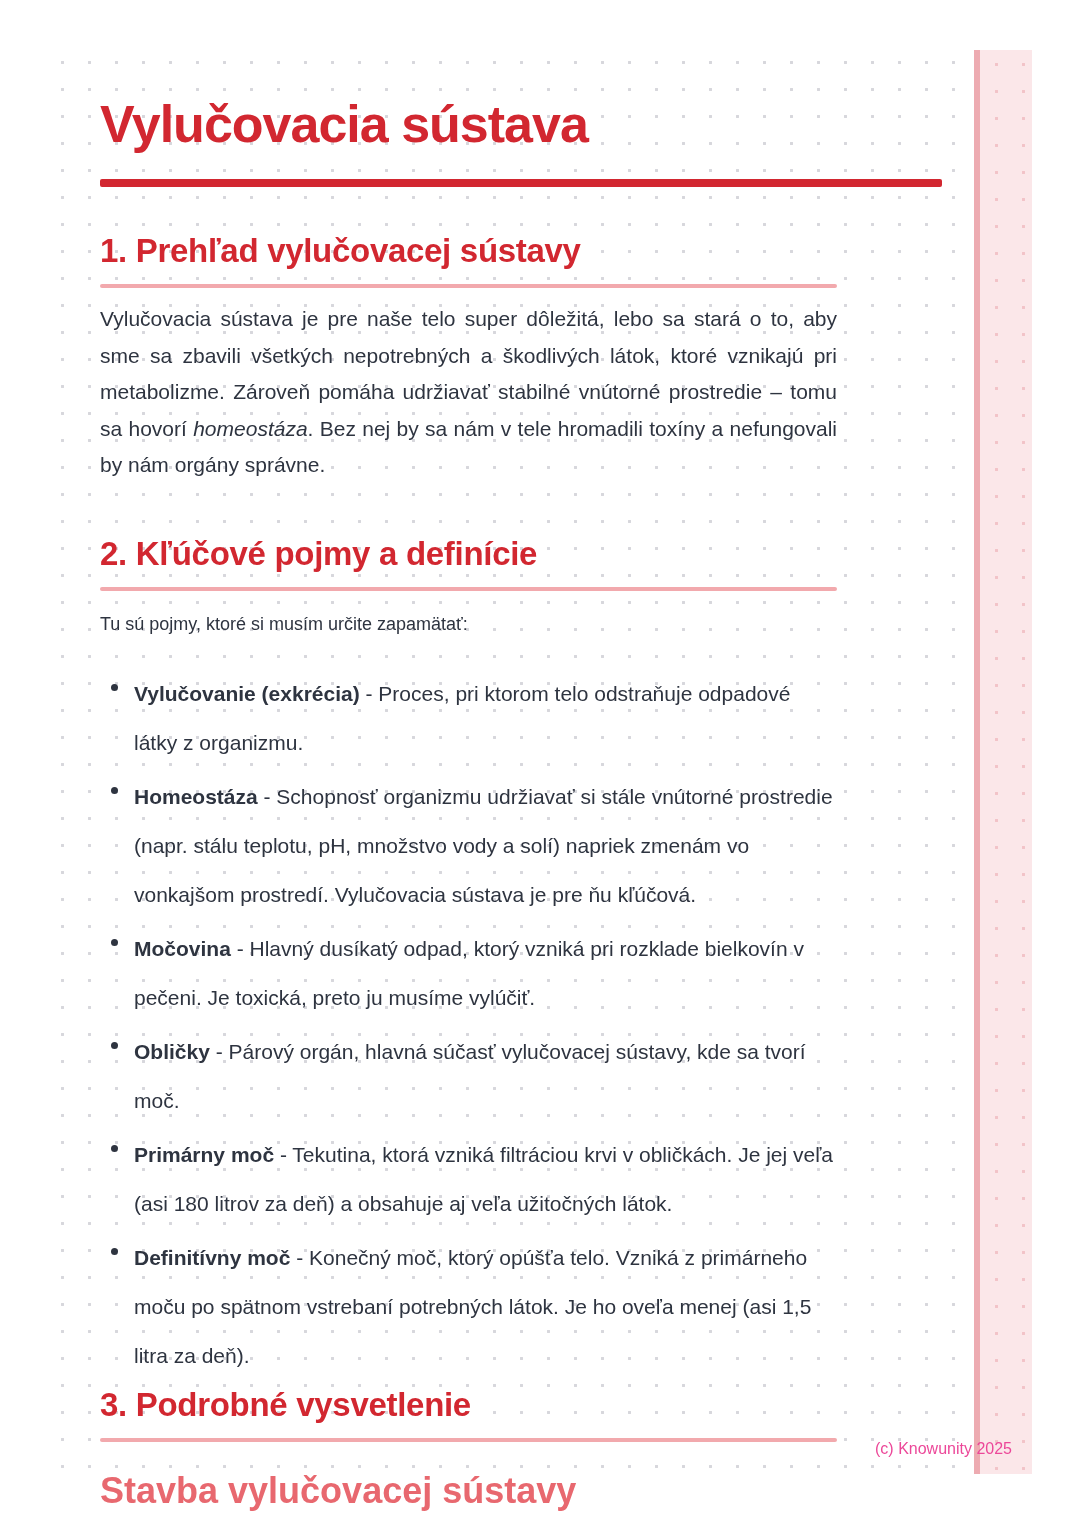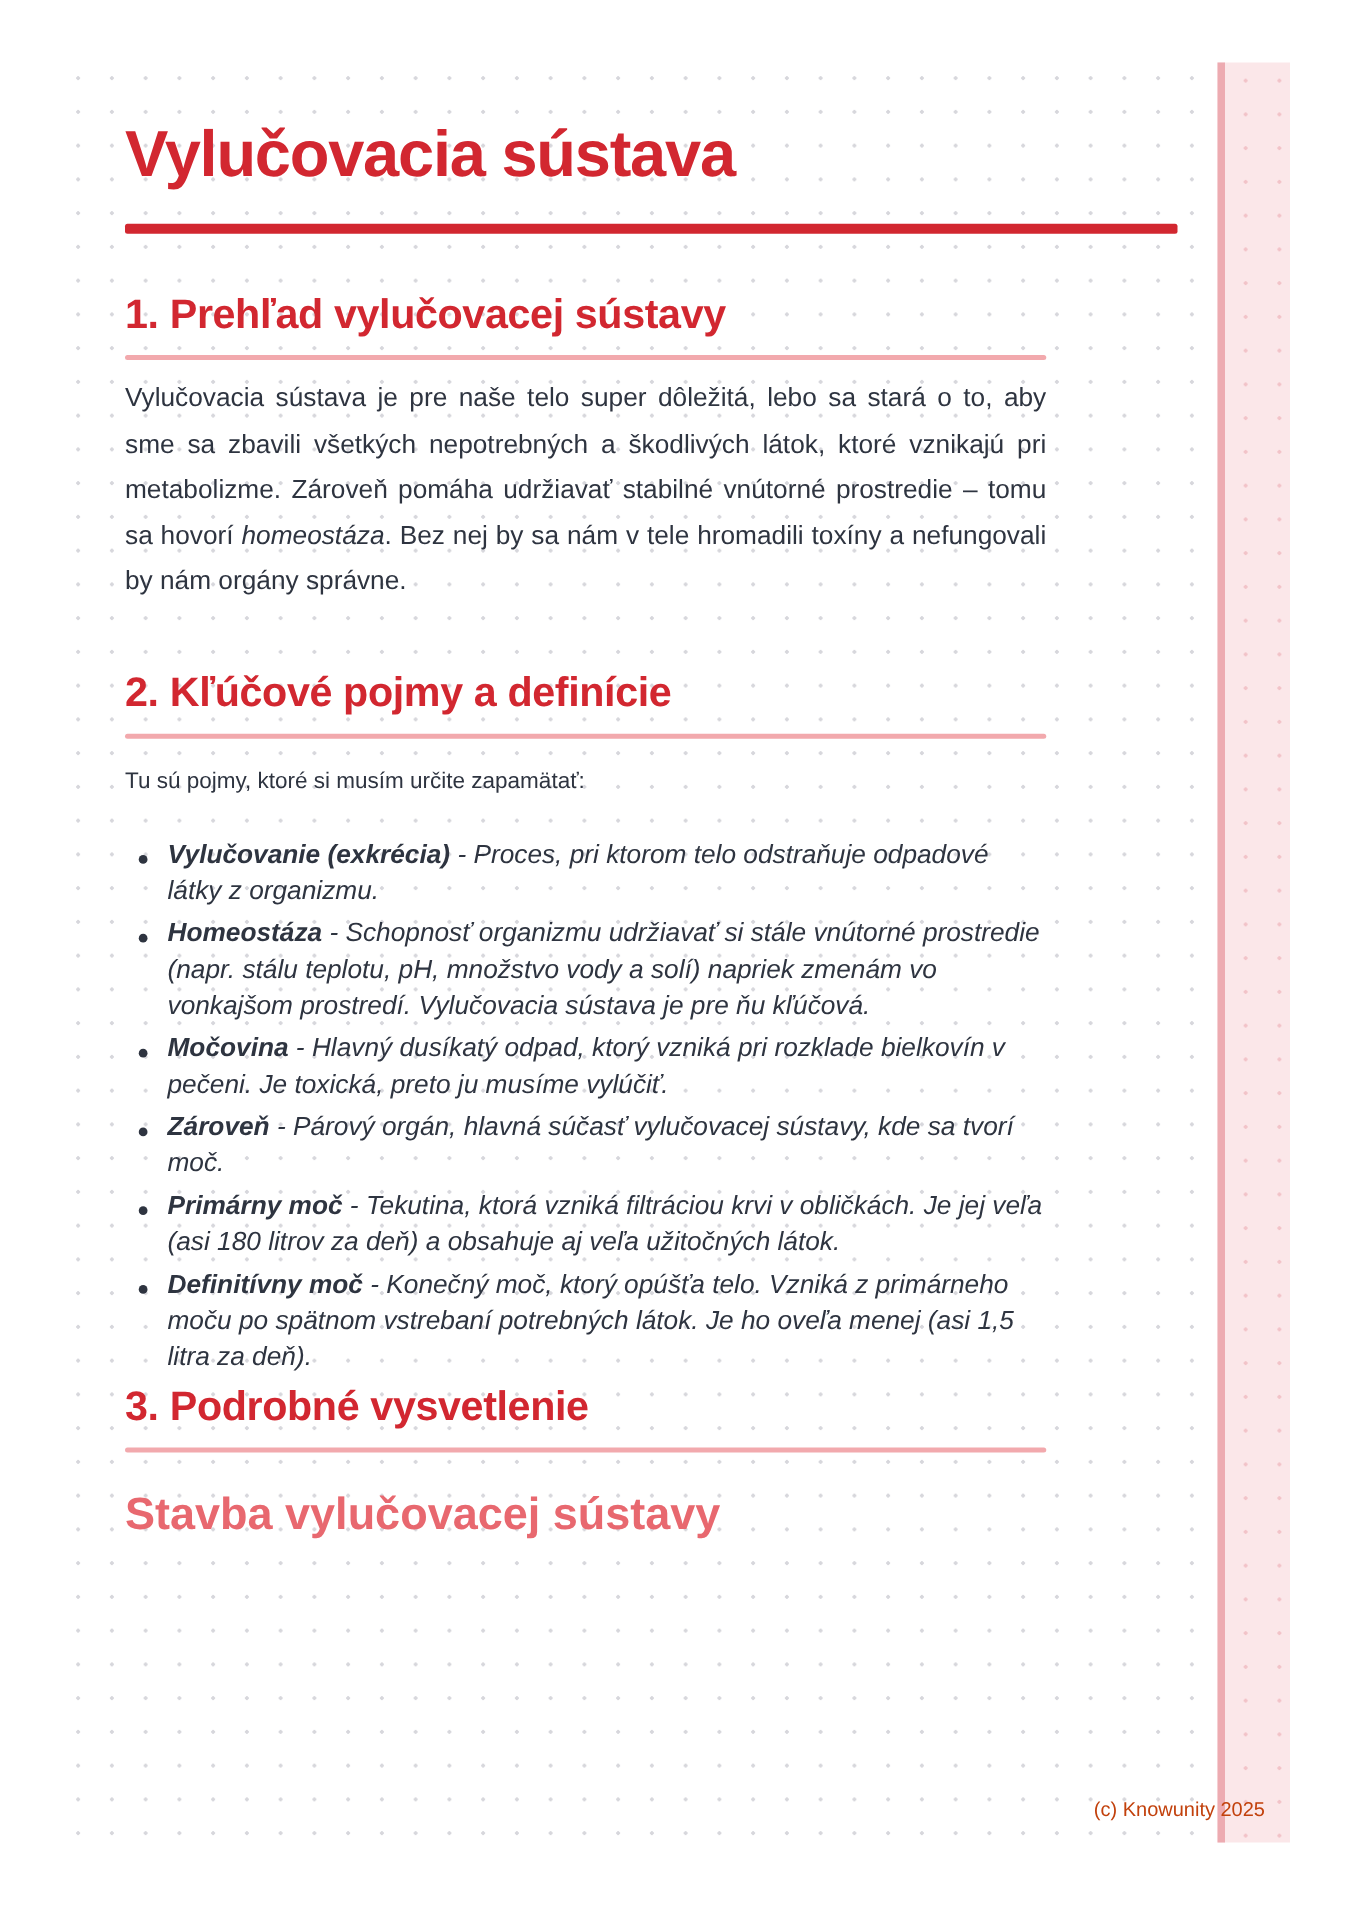--- a/index.html
+++ b/index.html
@@ -102,22 +102,21 @@
     margin: 15px 0 0 0;
     font-size: 18px;
     line-height: 36px;
   }
 
   ul.term-list {
     list-style: none;
     margin: 27px 0 0 0;
     padding: 0 0 0 34px;
     font-size: 21px;
-    line-height: 29px;
-    font-style: italic;
+    line-height: 49px;
   }
   ul.term-list li {
     position: relative;
     margin-bottom: 5px;
   }
   ul.term-list li::before {
     content: "";
     position: absolute;
     left: -23px;
     top: 15px;
@@ -134,21 +133,21 @@
     line-height: 36px;
     font-weight: bold;
     color: #e8686f;
   }
 
   .copyright {
     position: absolute;
     top: 1440px;
     right: 68px;
     font-size: 16px;
-    color: #c2410c;
+    color: #ec4899;
     z-index: 3;
   }
 </style>
 </head>
 <body>
 
 <div class="dot-area"></div>
 <div class="side-stripe"></div>
 
 <div class="content">
@@ -161,21 +160,21 @@
   <p class="lead-paragraph"><span>Vylučovacia sústava je pre naše telo super dôležitá, lebo sa stará o to, aby sme sa zbavili všetkých nepotrebných a škodlivých látok, ktoré vznikajú pri metabolizme. Zároveň pomáha udržiavať stabilné vnútorné prostredie – tomu sa hovorí </span><span class="italic">homeostáza</span><span>. Bez nej by sa nám v tele hromadili toxíny a nefungovali by nám orgány správne.</span></p>
 
   <h2 class="section-heading s2">2. Kľúčové pojmy a definície</h2>
   <div class="section-rule"></div>
   <p class="intro-line">Tu sú pojmy, ktoré si musím určite zapamätať:</p>
 
   <ul class="term-list">
     <li><span class="term">Vylučovanie (exkrécia)</span><span> - Proces, pri ktorom telo odstraňuje odpadové látky z organizmu.</span></li>
     <li><span class="term">Homeostáza</span><span> - Schopnosť organizmu udržiavať si stále vnútorné prostredie (napr. stálu teplotu, pH, množstvo vody a solí) napriek zmenám vo vonkajšom prostredí. Vylučovacia sústava je pre ňu kľúčová.</span></li>
     <li><span class="term">Močovina</span><span> - Hlavný dusíkatý odpad, ktorý vzniká pri rozklade bielkovín v pečeni. Je toxická, preto ju musíme vylúčiť.</span></li>
-    <li><span class="term">Zároveň</span><span> - Párový orgán, hlavná súčasť vylučovacej sústavy, kde sa tvorí moč.</span></li>
+    <li><span class="term">Obličky</span><span> - Párový orgán, hlavná súčasť vylučovacej sústavy, kde sa tvorí moč.</span></li>
     <li><span class="term">Primárny moč</span><span> - Tekutina, ktorá vzniká filtráciou krvi v obličkách. Je jej veľa (asi 180 litrov za deň) a obsahuje aj veľa užitočných látok.</span></li>
     <li><span class="term">Definitívny moč</span><span> - Konečný moč, ktorý opúšťa telo. Vzniká z primárneho moču po spätnom vstrebaní potrebných látok. Je ho oveľa menej (asi 1,5 litra za deň).</span></li>
   </ul>
 
   <h2 class="section-heading s3">3. Podrobné vysvetlenie</h2>
   <div class="section-rule"></div>
   <h3 class="sub-heading">Stavba vylučovacej sústavy</h3>
 
 </div>
 

